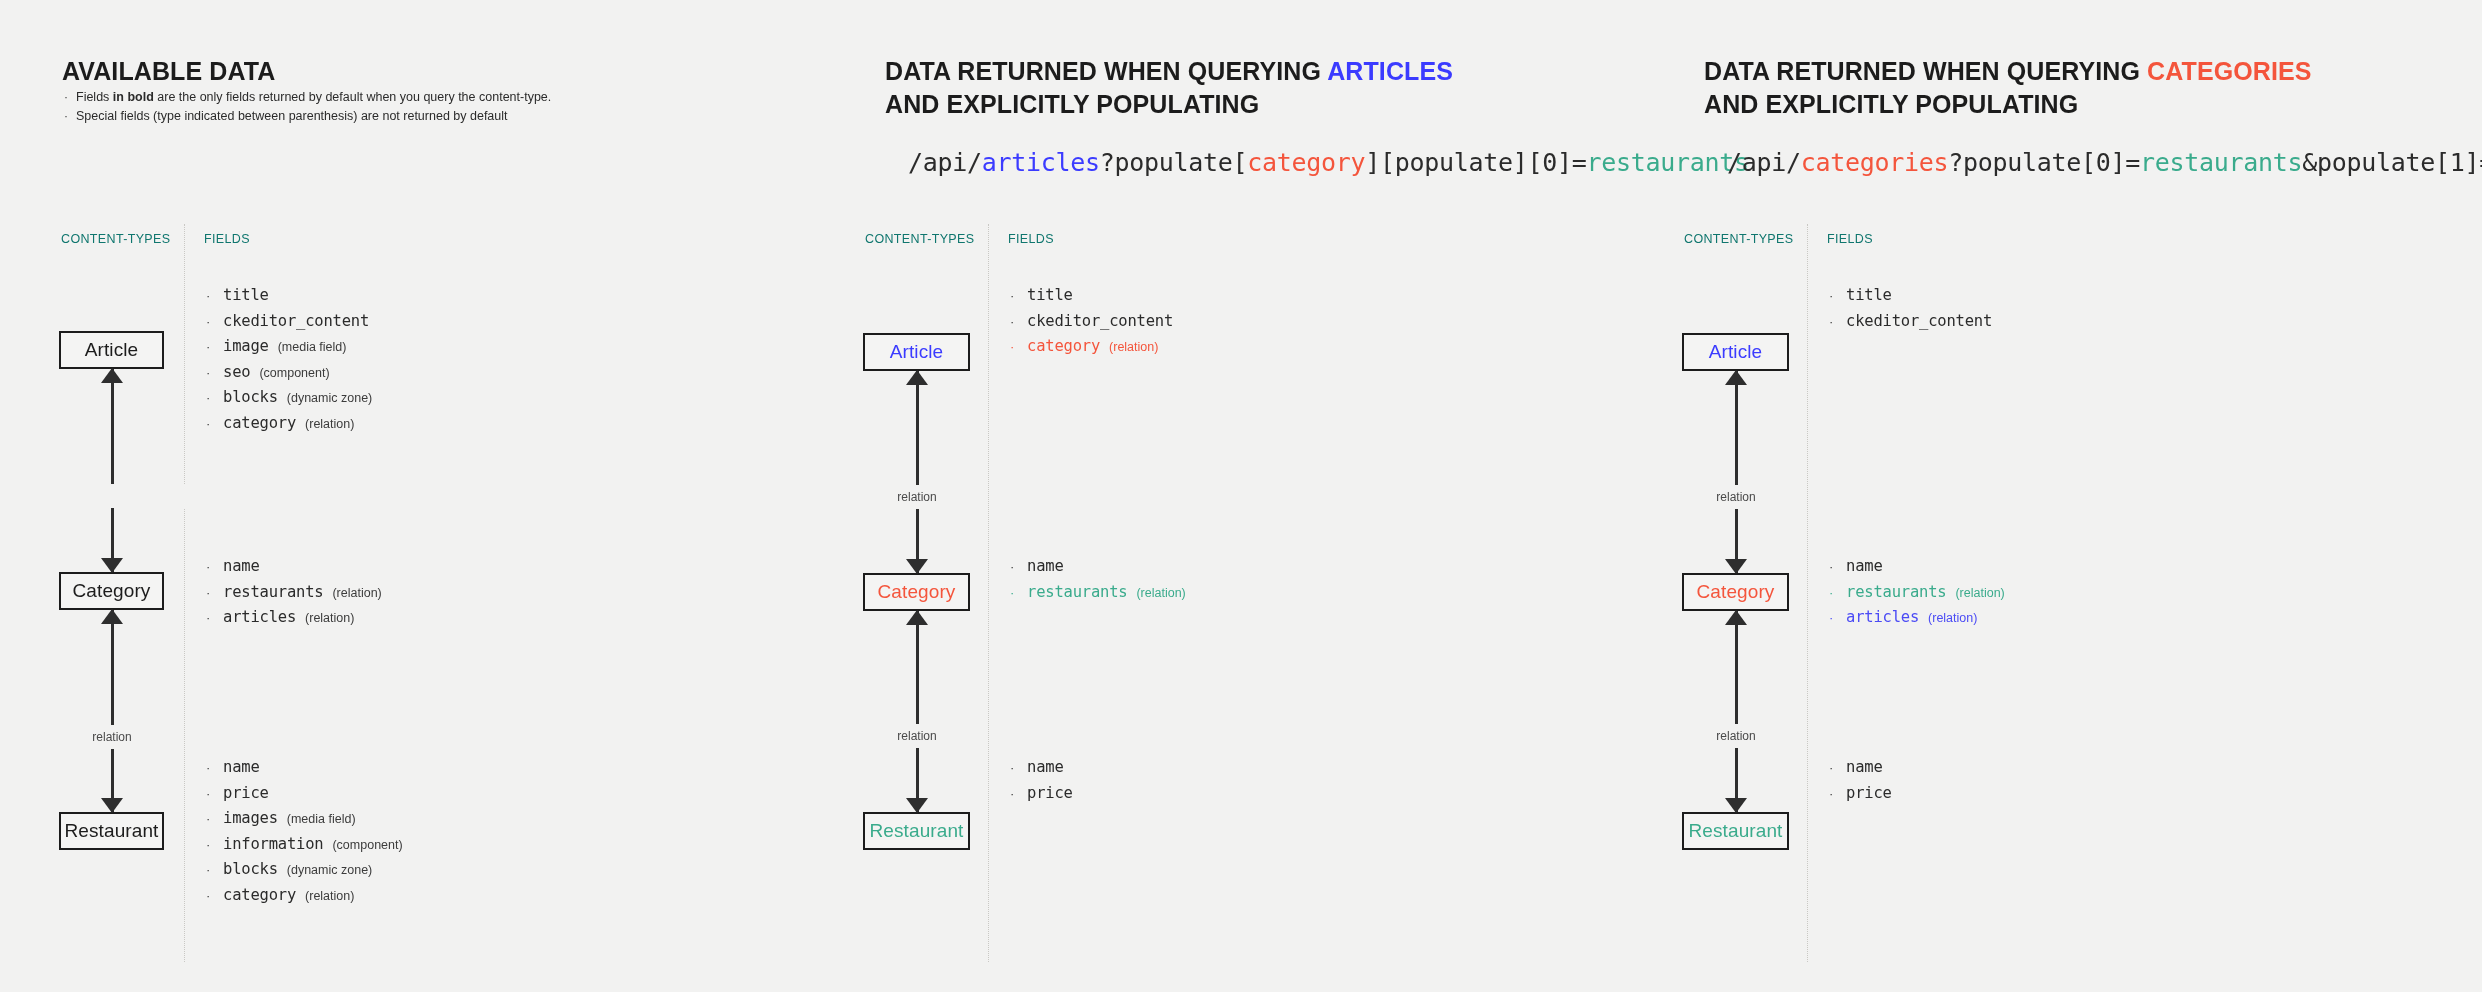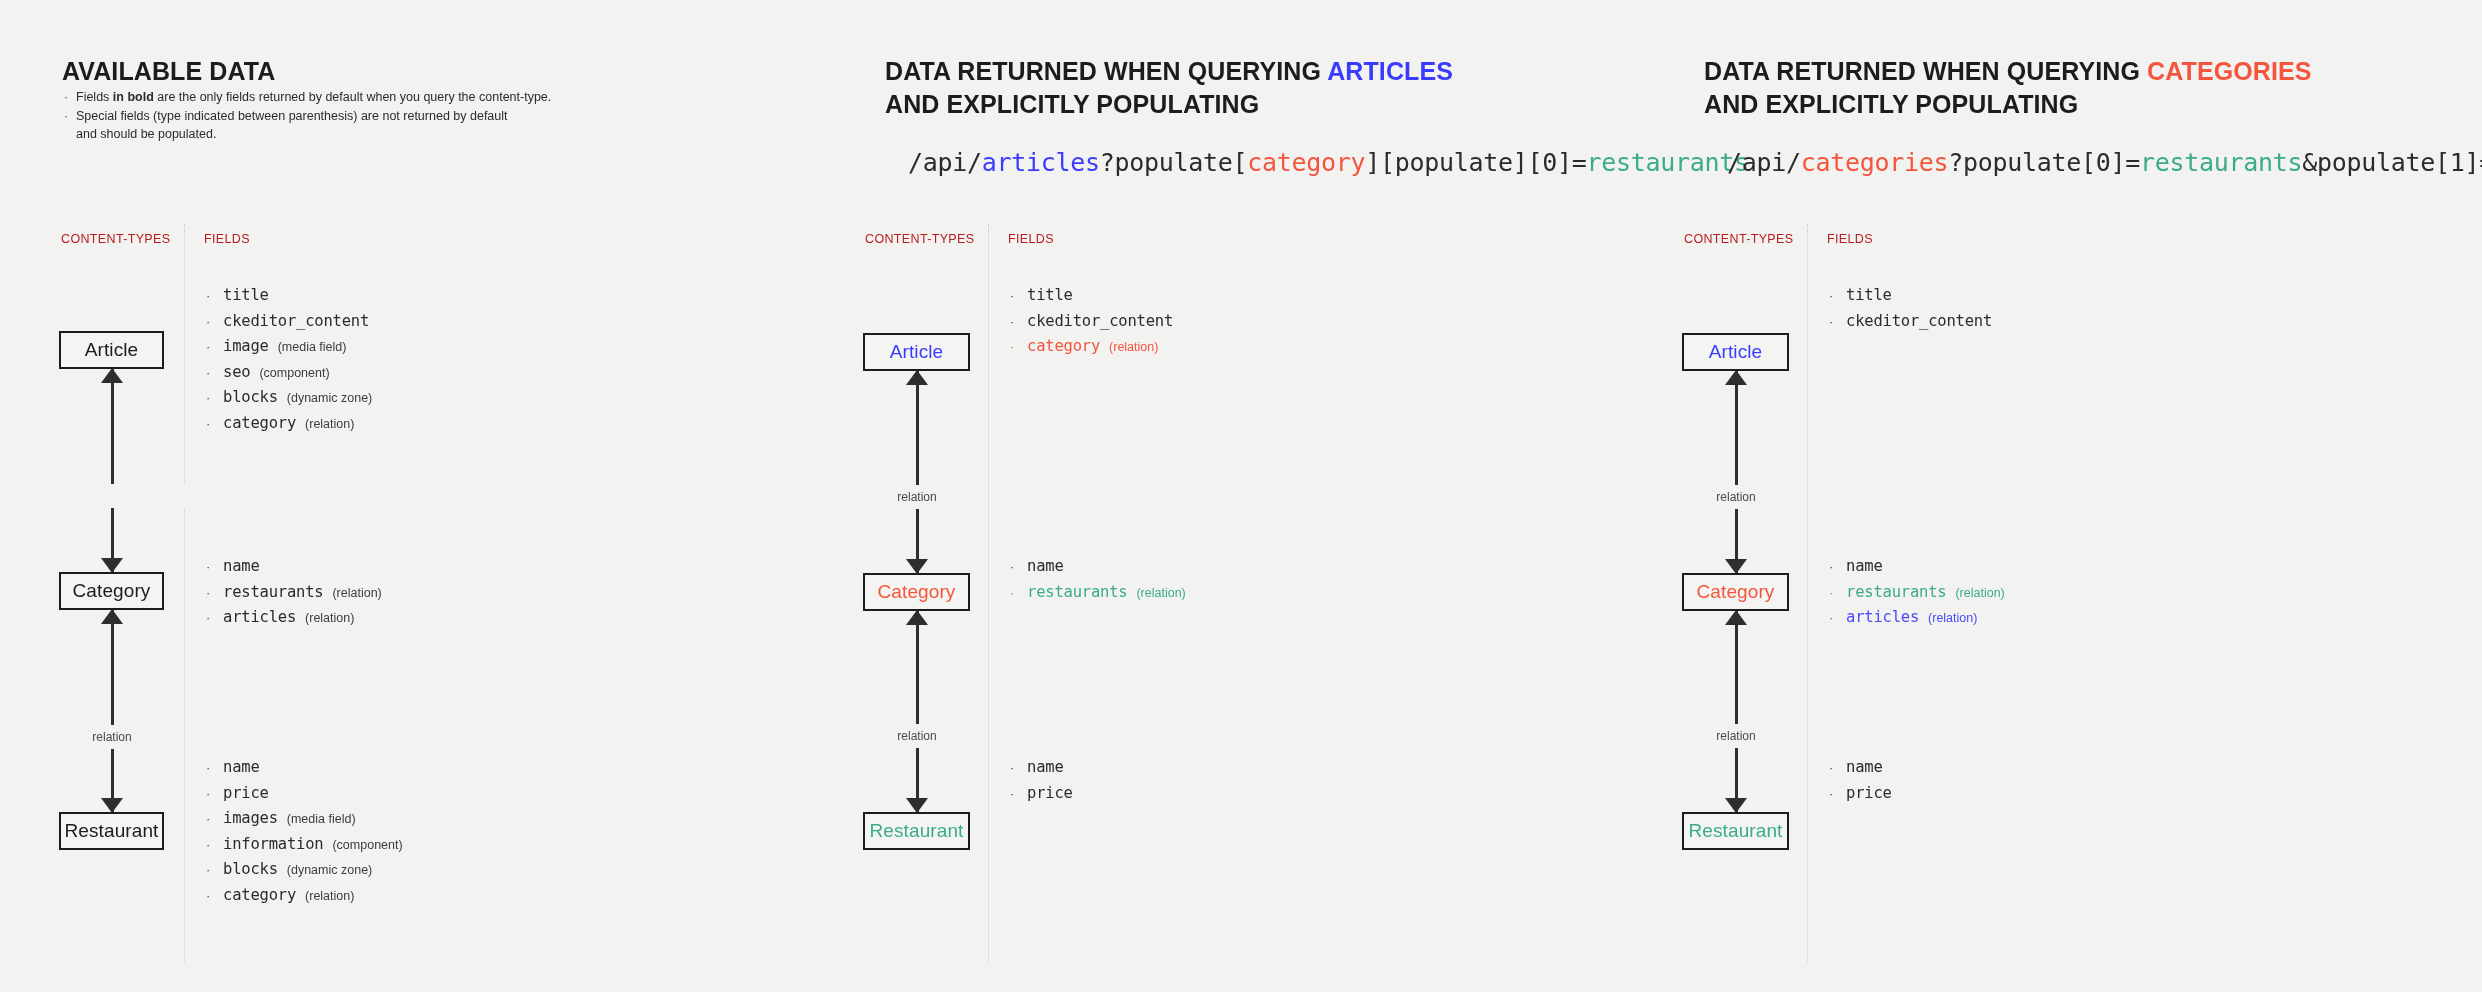--- a/index.html
+++ b/index.html
@@ -79,21 +79,21 @@
   .api-url .c-blue  { color: #3b3bff; }
   .api-url .c-red   { color: #f4553c; }
   .api-url .c-teal  { color: #3aab8c; }
 
   
   .col-caption {
     position: absolute;
     top: 232px;
     font-size: 12.5px;
     letter-spacing: .35px;
-    color: #b91c1c;
+    color: #0f766e;
     white-space: nowrap;
   }
   .cap-types  { left: 61px; }
   .cap-fields { left: 204px; }
   .panel-2 .cap-types, .panel-3 .cap-types  { left: 11px; }
   .panel-2 .cap-fields, .panel-3 .cap-fields { left: 154px; }
 
   
   .divider {
     position: absolute;
@@ -225,24 +225,20 @@
 
   <div class="notes">
     <div class="note-row">
       <span class="dot">·</span>
       <span class="txt"><span>Fields </span><b>in bold</b><span> are the only fields returned by default when you query the content-type.</span></span>
     </div>
     <div class="note-row">
       <span class="dot">·</span>
       <span class="txt">Special fields (type indicated between parenthesis) are not returned by default</span>
     </div>
-    <div class="note-row">
-      <span class="dot"></span>
-      <span class="txt">and should be populated.</span>
-    </div>
   </div>
 
   <div class="col-caption cap-types">CONTENT-TYPES</div>
   <div class="col-caption cap-fields">FIELDS</div>
   <div class="divider"></div>
 
   <div class="ct-box box-article">Article</div>
   <div class="ct-box box-category">Category</div>
   <div class="ct-box box-restaurant">Restaurant</div>
 

